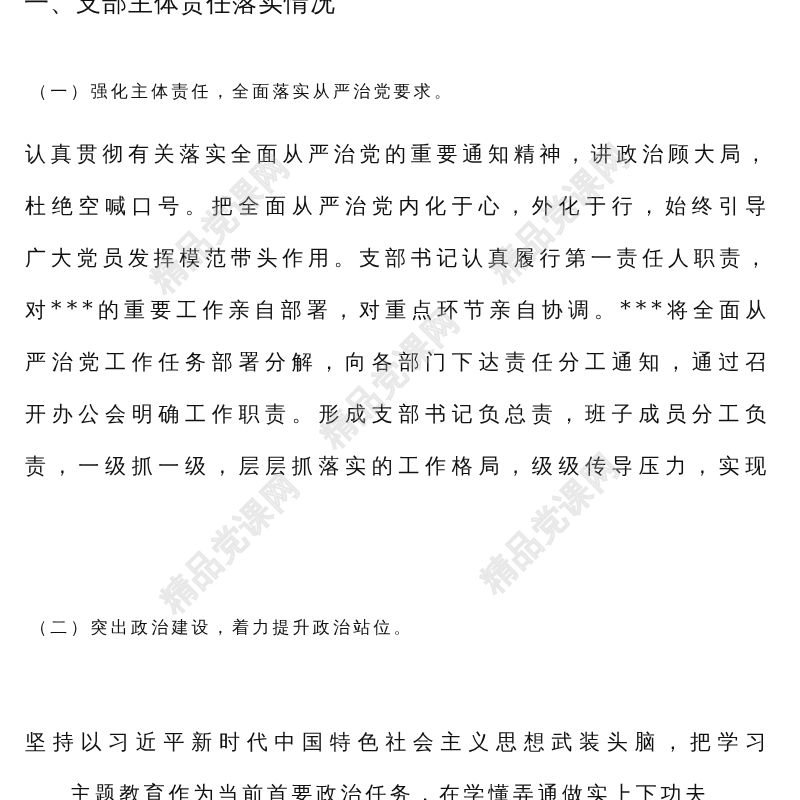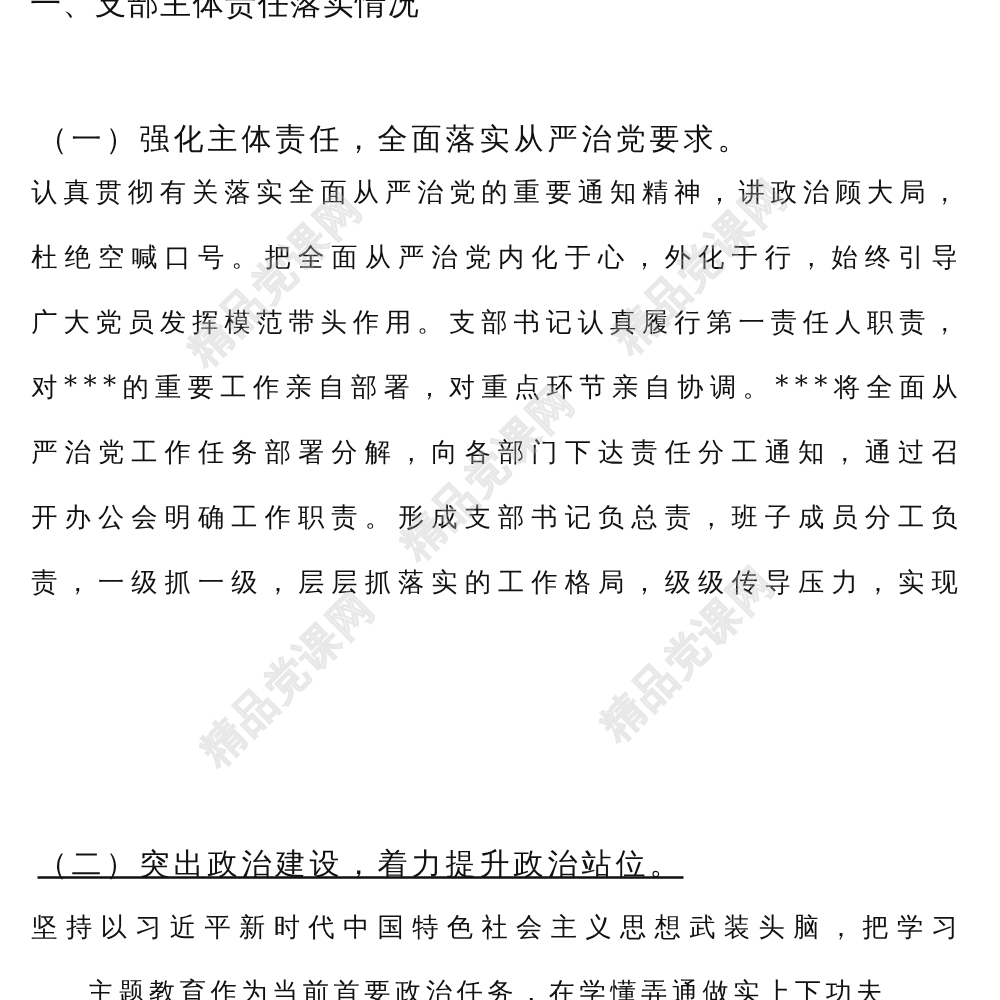--- a/index.html
+++ b/index.html
@@ -10,21 +10,21 @@
   }
   .page { position: absolute; inset: 0; }
   .heading {
     position: absolute; left: 24px; top: -14px;
     font-family: "DejaVu Sans", "Liberation Sans", sans-serif;
     font-size: 25px; letter-spacing: 1px; font-weight: normal;
     white-space: nowrap; color: #111;
   }
   .subheading {
     position: absolute; left: 30px;
-    font-size: 24px; letter-spacing: 3.2px; white-space: nowrap; margin-top: 15px;
+    font-size: 17px; letter-spacing: 3.2px; white-space: nowrap;
   }
   .line {
     position: absolute; left: 25px;
     font-size: 21px; white-space: nowrap; letter-spacing: 3.6px;
   }
   .justify { width: 745px; display: flex; justify-content: space-between; }
   .watermark {
     position: absolute;
     font-family: "DejaVu Sans", "Liberation Sans", sans-serif;
     font-size: 34px; font-weight: bold; color: rgba(200,200,200,0.28);
@@ -252,21 +252,21 @@
       <span>级</span>
       <span>传</span>
       <span>导</span>
       <span>压</span>
       <span>力</span>
       <span>，</span>
       <span>实</span>
       <span>现</span>
     </div>
 
-  <div class="subheading" style="top:660px;text-decoration:underline;">（二）突出政治建设，着力提升政治站位。</div>
+  <div class="subheading" style="top:616px;">（二）突出政治建设，着力提升政治站位。</div>
 
   <div class="line justify" style="top:728px;">
       <span>坚</span>
       <span>持</span>
       <span>以</span>
       <span>习</span>
       <span>近</span>
       <span>平</span>
       <span>新</span>
       <span>时</span>

